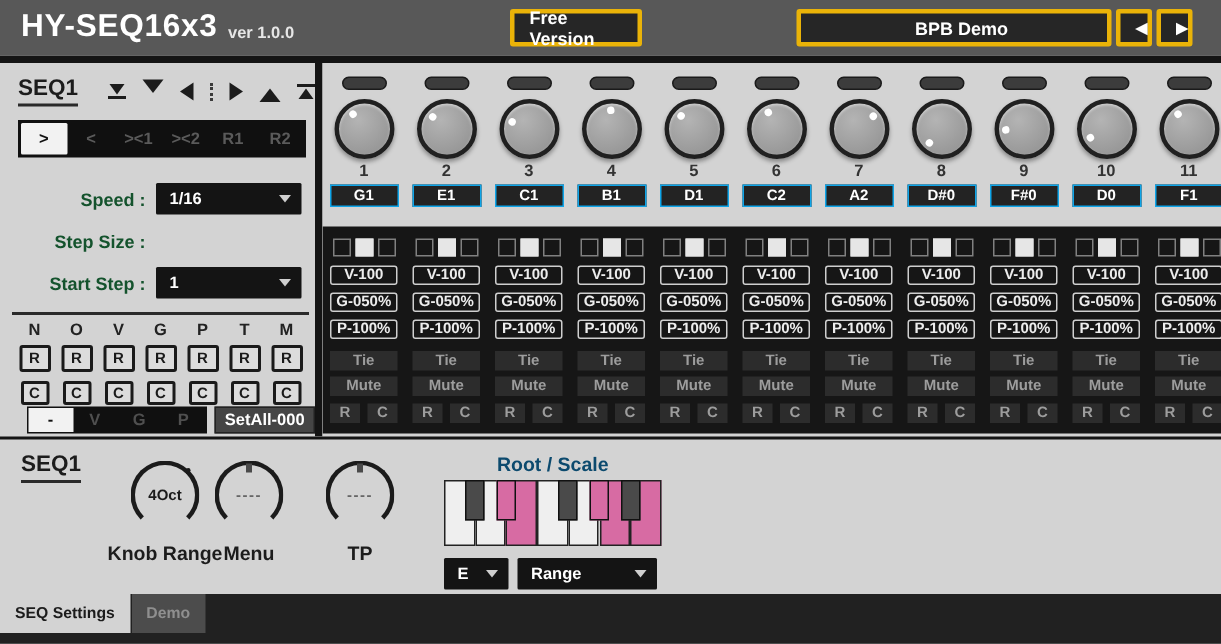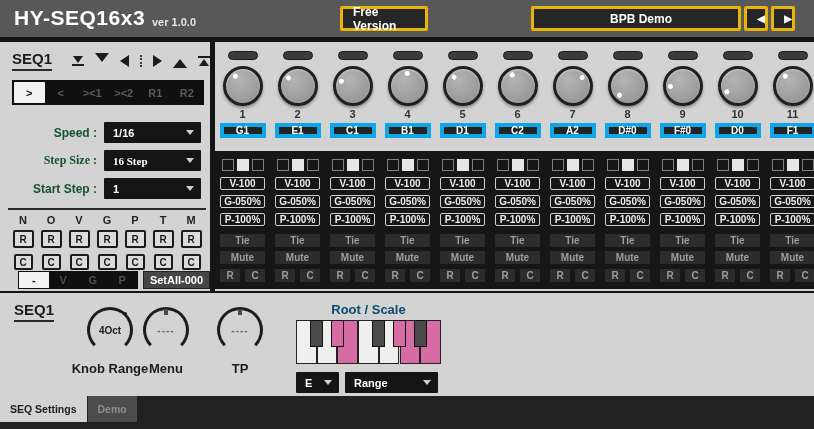--- a/index.html
+++ b/index.html
@@ -104,21 +104,21 @@
          border:1px solid #1a1a1a; border-radius:5px; }
   .knob { width:40px; height:40px; margin-top:6px; border-radius:50%;
           background:radial-gradient(circle at 38% 32%, #b4b4b4, #8e8e8e);
           border:3px solid #202020; position:relative;
           box-shadow:0 2px 3px rgba(0,0,0,.35), inset 0 1px 2px rgba(255,255,255,.5); }
   .knob-ind { position:absolute; left:0; top:0; width:34px; height:34px; }
   .knob-dot { position:absolute; left:50%; top:2px; width:5px; height:5px;
               margin-left:-2.5px; border-radius:50%; background:#fff; }
   .step-num { margin-top:2px; font-size:11px; font-weight:bold; color:#333; }
   .note-btn { width:46px; height:15px; margin-top:3px; background:#232323;
-              border:4px solid #0ea5e9; color:#fff; font-size:10px; font-weight:bold;
+              border:1px solid #0ea5e9; color:#fff; font-size:10px; font-weight:bold;
               display:flex; align-items:center; justify-content:center; }
 
   .steps-grid { position:absolute; left:0; top:109px; width:880px; height:138px;
                 background:#161616; display:flex; }
   .oct-row { display:flex; gap:3px; margin-top:8px; }
   .oct-sq { width:12px; height:12px; border:1px solid #808080; background:#161616; }
   .oct-sq.lit { background:#e6e6e6; border-color:#e6e6e6; }
   .val-box { width:45px; height:13px; border:1px solid #cfcfcf; border-radius:2px;
              color:#ededed; font-size:10px; font-weight:bold; display:flex;
              align-items:center; justify-content:center; }
@@ -218,26 +218,22 @@
           <div class="dir-cell">R2</div>
         </div>
 
       <div class="form-row" style="top:80px;">
         <span class="flabel">Speed :</span>
         <span class="dropdown">
           <span>1/16</span>
           <span class="dd-arrow"></span>
         </span>
       </div>
-      <div class="form-row" style="top:108px;font-family:Liberation Serif, serif;">
+      <div class="form-row" style="top:108px;">
         <span class="flabel">Step Size :</span>
-        <span class="dropdown">
-          <span>16 Step</span>
-          <span class="dd-arrow"></span>
-        </span>
       </div>
       <div class="form-row" style="top:136px;">
         <span class="flabel">Start Step :</span>
         <span class="dropdown">
           <span>1</span>
           <span class="dd-arrow"></span>
         </span>
       </div>
 
       <div class="lp-divider"></div>

